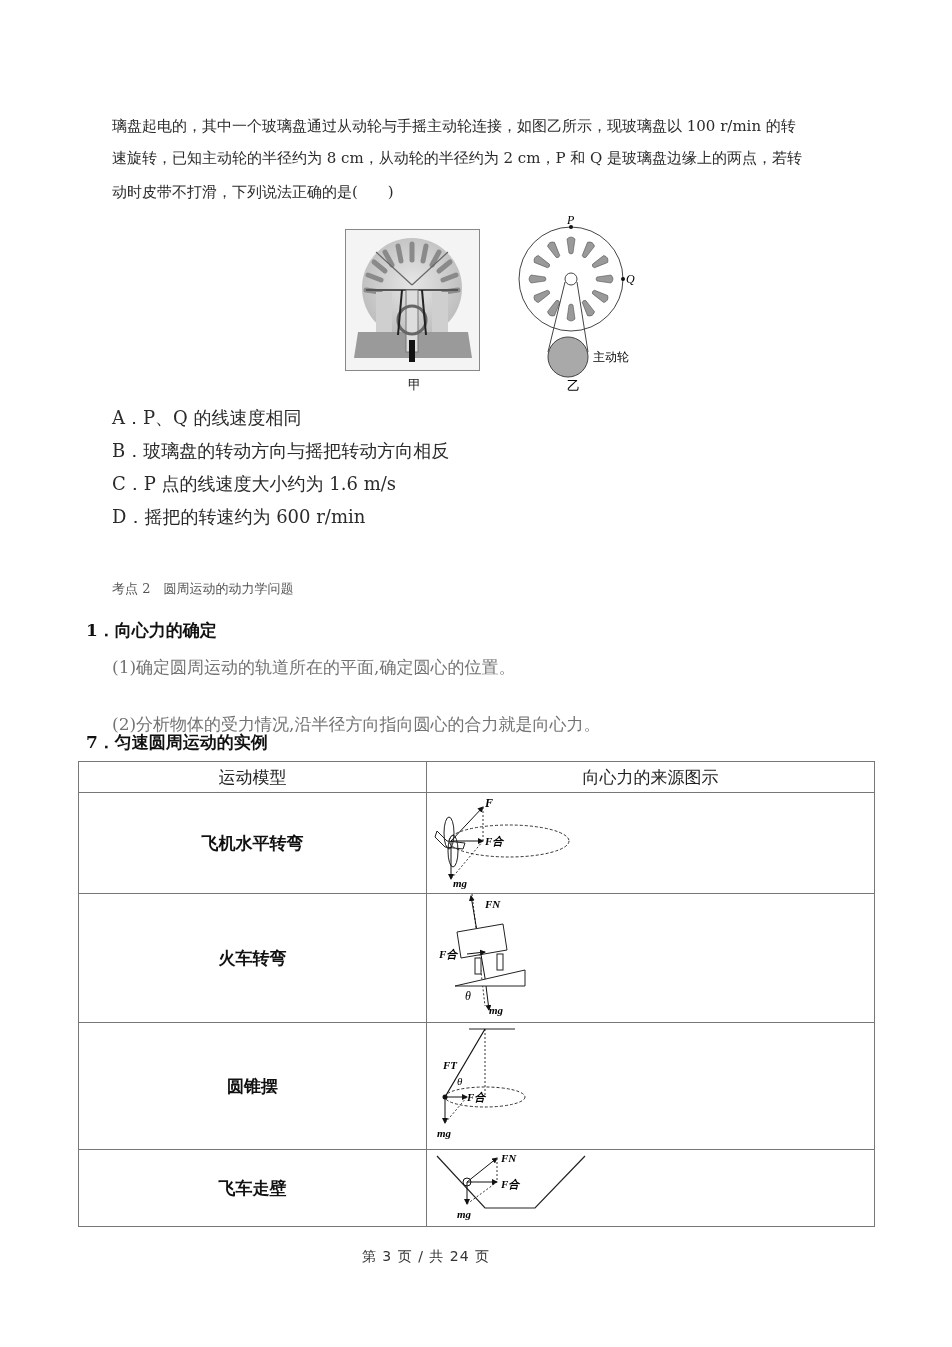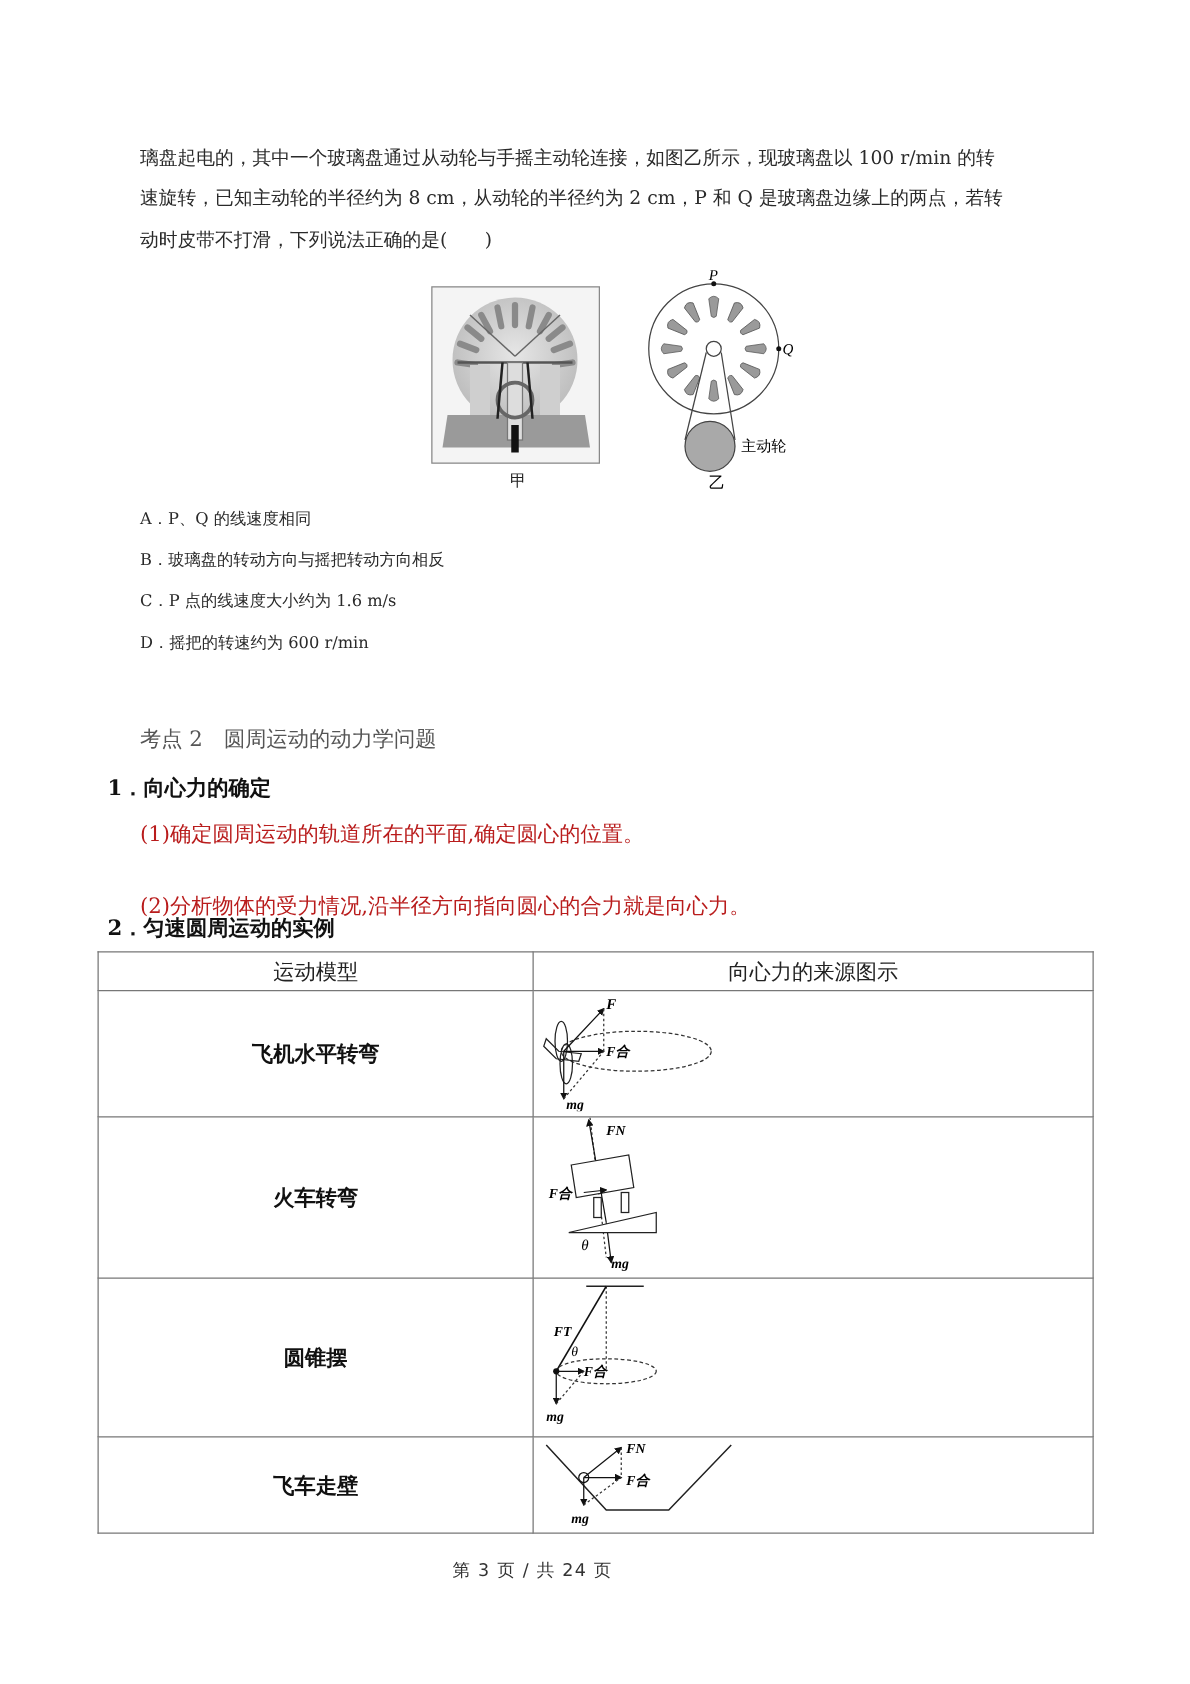--- a/index.html
+++ b/index.html
@@ -1,23 +1,23 @@
 <!DOCTYPE html>
 <html><head>
 <meta charset="utf-8">
 <style>
   html, body { margin:0; padding:0; background:#ffffff; }
   body { width:952px; height:1347px; position:relative; overflow:hidden;
          font-family:"DejaVu Serif","Liberation Serif",serif; color:#222; }
   .abs { position:absolute; }
   .p { font-size:15px; line-height:17px; white-space:nowrap; color:#2a2a2a; }
-  .opt { font-size:13px; color:#2a2a2a; white-space:nowrap; }
-  .sec { font-size:17px; color:#555; white-space:nowrap;text-align:center; }
+  .opt { font-size:18px; color:#2a2a2a; white-space:nowrap; }
+  .sec { font-size:13px; color:#555; white-space:nowrap;text-align:center; }
   .h { font-size:17px; color:#111; white-space:nowrap; font-weight:bold; }
-  .sub { font-size:17px; color:#b91c1c; white-space:nowrap; }
+  .sub { font-size:17px; color:#737373; white-space:nowrap; }
   table.t { position:absolute; left:78px; top:761px; width:797px; border-collapse:collapse; }
   table.t td { border:1.3px solid #777; padding:0; vertical-align:middle; }
   .th { height:30px; text-align:center; font-size:17px; color:#222; }
   .cm { text-align:center; font-size:17px; color:#111; font-weight:bold; }
   .footer { font-family:"DejaVu Sans","Liberation Sans",sans-serif; font-size:14px; color:#333; letter-spacing:1px; }
   svg text { font-family:"Liberation Serif","DejaVu Serif",serif; }
 </style>
 </head>
 <body>
 
@@ -118,21 +118,21 @@
 
 <div class="abs opt" style="left:112px;top:406px;"><span>A．</span><span>P、Q 的线速度相同</span></div>
 <div class="abs opt" style="left:112px;top:439px;"><span>B．</span><span>玻璃盘的转动方向与摇把转动方向相反</span></div>
 <div class="abs opt" style="left:112px;top:472px;"><span>C．</span><span>P 点的线速度大小约为 1.6 m/s</span></div>
 <div class="abs opt" style="left:112px;top:505px;"><span>D．</span><span>摇把的转速约为 600 r/min</span></div>
 
 <div class="abs sec" style="left:112px;top:580px;">考点 2　圆周运动的动力学问题</div>
 <div class="abs h" style="left:86px;top:619px;">1．向心力的确定</div>
 <div class="abs sub" style="left:112px;top:656px;">(1)确定圆周运动的轨道所在的平面,确定圆心的位置。</div>
 <div class="abs sub" style="left:112px;top:694px;margin-top:19px;">(2)分析物体的受力情况,沿半径方向指向圆心的合力就是向心力。</div>
-<div class="abs h" style="left:86px;top:731px;">2．匀速圆周运动的实例</div>
+<div class="abs h" style="left:86px;top:731px;">7．匀速圆周运动的实例</div>
 
 <table class="t">
   <tbody>
       <tr>
     <td class="th" style="width:347px;">运动模型</td>
     <td class="th">向心力的来源图示</td>
   </tr>
   <tr style="height:100px;">
     <td class="cm">飞机水平转弯</td>
     <td>

